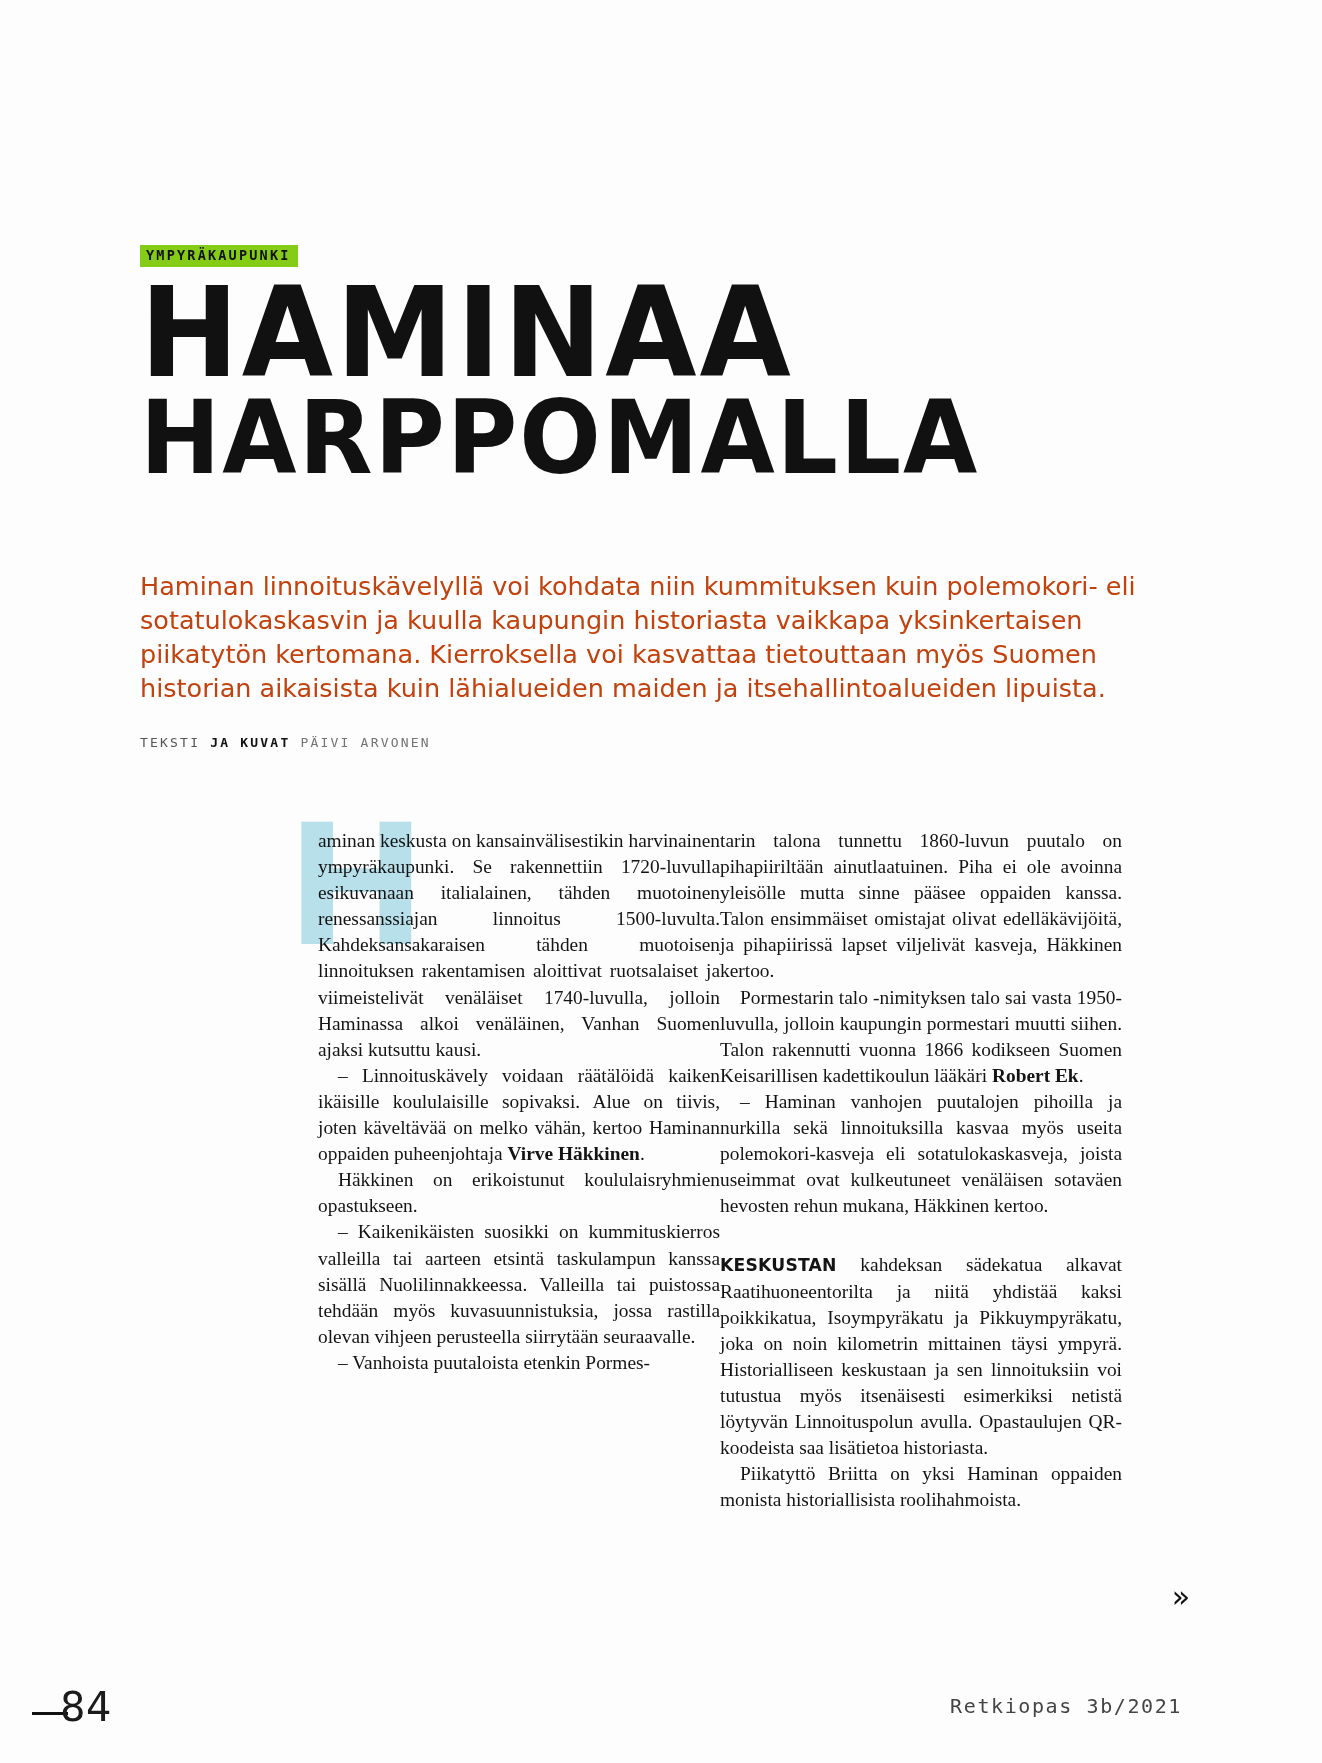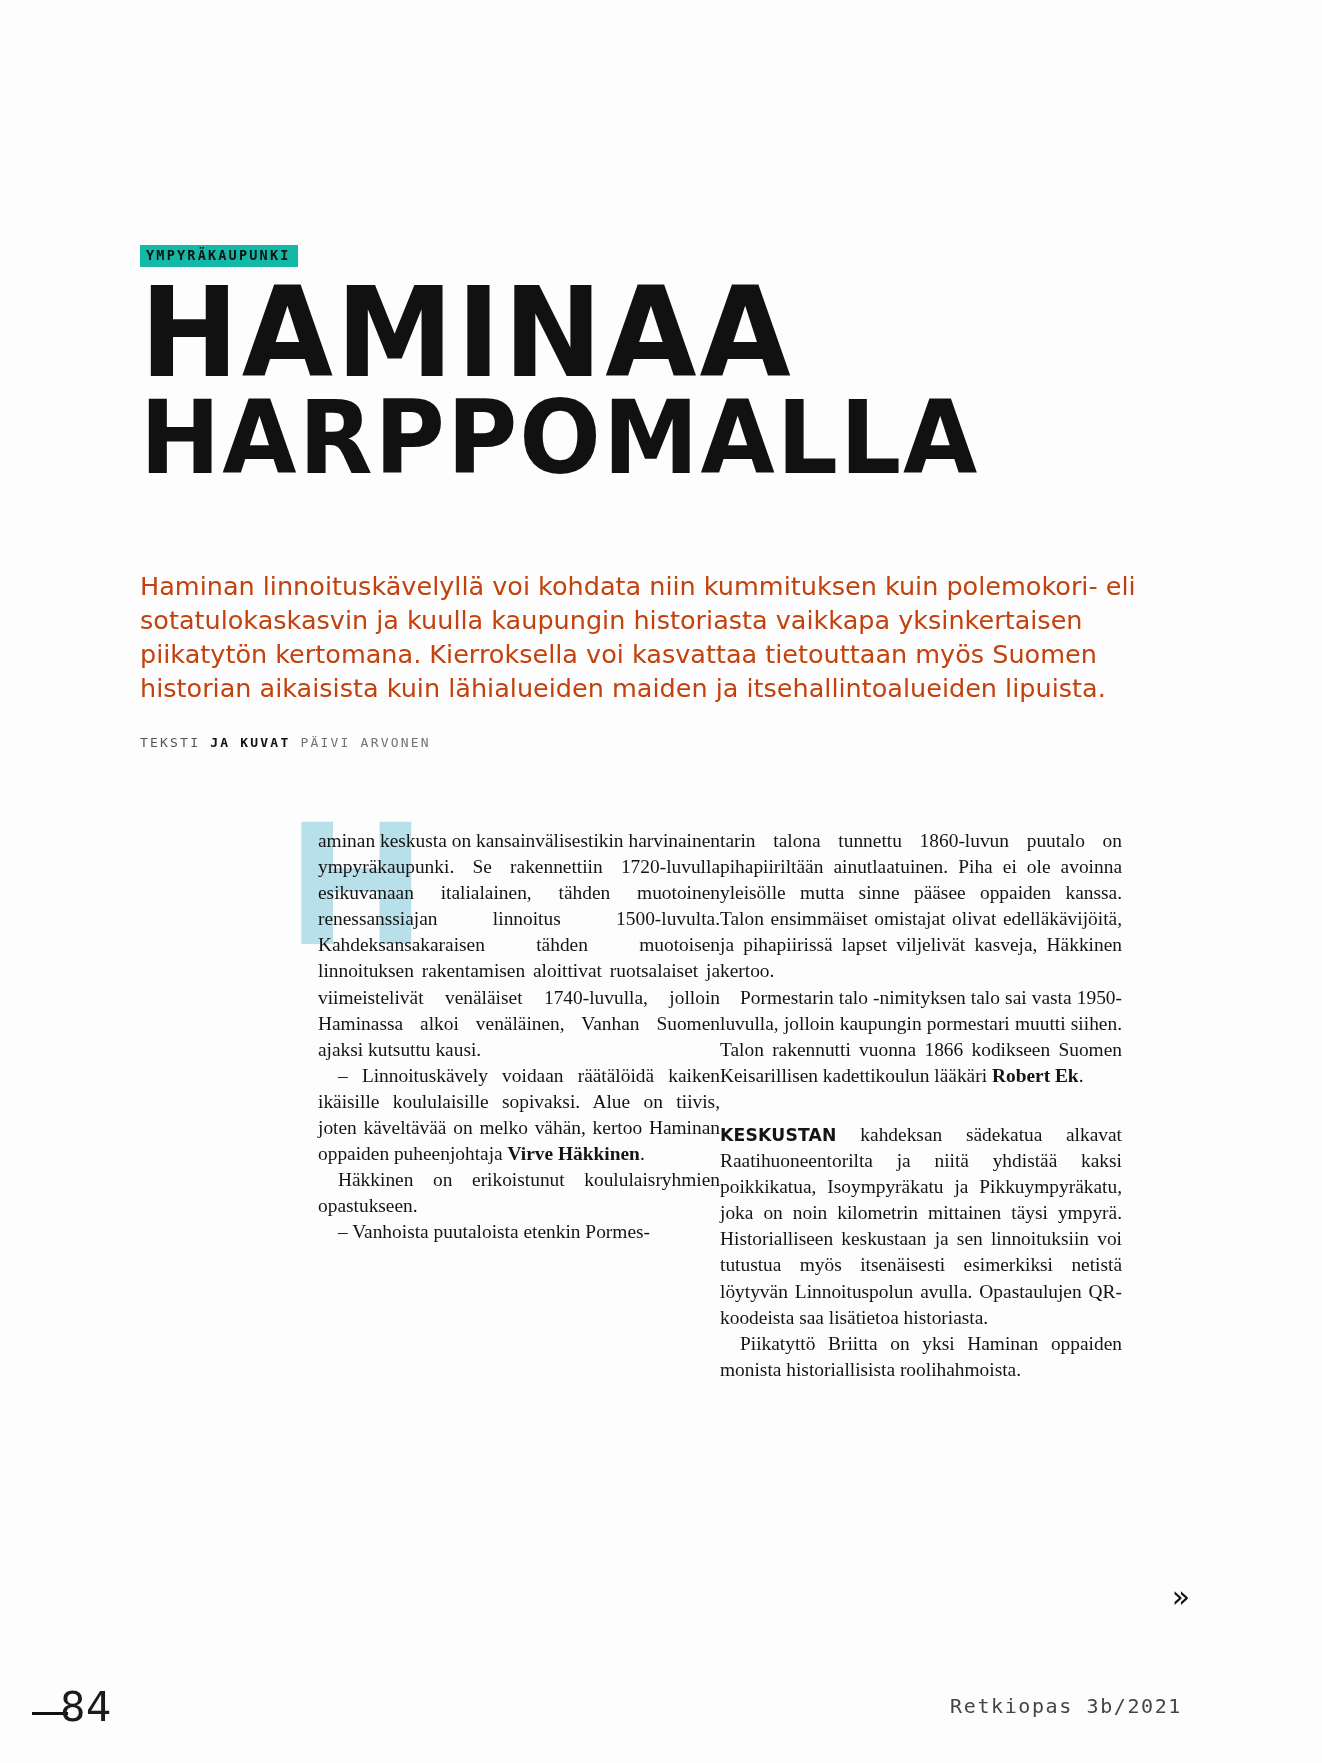--- a/index.html
+++ b/index.html
@@ -23,21 +23,21 @@
   }
 
   
   .kicker-wrap {
     position: absolute;
     left: 140px;
     top: 245px;
   }
   .kicker {
     display: inline-block;
-    background: #14b8a6;
+    background: #84cc16;
     color: #111;
     font-family: "DejaVu Sans Mono", monospace;
     font-size: 13.5px;
     font-weight: 700;
     letter-spacing: 2.2px;
     padding: 4px 7px 4px 6px;
     line-height: 1;
   }
 
   
@@ -218,26 +218,28 @@
   </div>
 
   <div class="dropcap">H</div>
 
   <div class="columns">
 
     <div class="col">
       <p>aminan keskusta on kansainvälisestikin harvinainen ympyräkaupunki. Se rakennettiin 1720-luvulla esikuvanaan italialainen, tähden muotoinen renessanssiajan linnoitus 1500-luvulta. Kahdeksansakaraisen tähden muotoisen linnoituksen rakentamisen aloittivat ruotsalaiset ja viimeistelivät venäläiset 1740-luvulla, jolloin Haminassa alkoi venäläinen, Vanhan Suomen ajaksi kutsuttu kausi.</p>
       <p class="nogap"><span>– Linnoituskävely voidaan räätälöidä kaiken ikäisille koululaisille sopivaksi. Alue on tiivis, joten käveltävää on melko vähän, kertoo Haminan oppaiden puheenjohtaja </span><b>Virve Häkkinen</b><span>.</span></p>
       <p>Häkkinen on erikoistunut koululaisryhmien opastukseen.</p>
+      <p>– Kaikenikäisten suosikki on kummituskierros valleilla tai aarteen etsintä taskulampun kanssa sisällä Nuolilinnakkeessa. Valleilla tai puistossa tehdään myös kuvasuunnistuksia, jossa rastilla olevan vihjeen perusteella siirrytään seuraavalle.</p>
       <p>– Vanhoista puutaloista etenkin Pormes-</p>
     </div>
 
     <div class="col">
       <p>tarin talona tunnettu 1860-luvun puutalo on pihapiiriltään ainutlaatuinen. Piha ei ole avoinna yleisölle mutta sinne pääsee oppaiden kanssa. Talon ensimmäiset omistajat olivat edelläkävijöitä, ja pihapiirissä lapset viljelivät kasveja, Häkkinen kertoo.</p>
       <p class="nogap"><span>Pormestarin talo -nimityksen talo sai vasta 1950-luvulla, jolloin kaupungin pormestari muutti siihen. Talon rakennutti vuonna 1866 kodikseen Suomen Keisarillisen kadettikoulun lääkäri </span><b>Robert Ek</b><span>.</span></p>
+      <p>– Haminan vanhojen puutalojen pihoilla ja nurkilla sekä linnoituksilla kasvaa myös useita polemokori-kasveja eli sotatulokaskasveja, joista useimmat ovat kulkeutuneet venäläisen sotaväen hevosten rehun mukana, Häkkinen kertoo.</p>
       <p class="spaced"><span class="lead-in">KESKUSTAN</span><span> kahdeksan sädekatua alkavat Raatihuoneentorilta ja niitä yhdistää kaksi poikkikatua, Isoympyräkatu ja Pikkuympyräkatu, joka on noin kilometrin mittainen täysi ympyrä. Historialliseen keskustaan ja sen linnoituksiin voi tutustua myös itsenäisesti esimerkiksi netistä löytyvän Linnoituspolun avulla. Opastaulujen QR-koodeista saa lisätietoa historiasta.</span></p>
       <p>Piikatyttö Briitta on yksi Haminan oppaiden monista historiallisista roolihahmoista.</p>
     </div>
 
   </div>
 
   <div class="cont-arrow">»</div>
 
   <div class="footer-rule"></div>
   <div class="folio">84</div>

